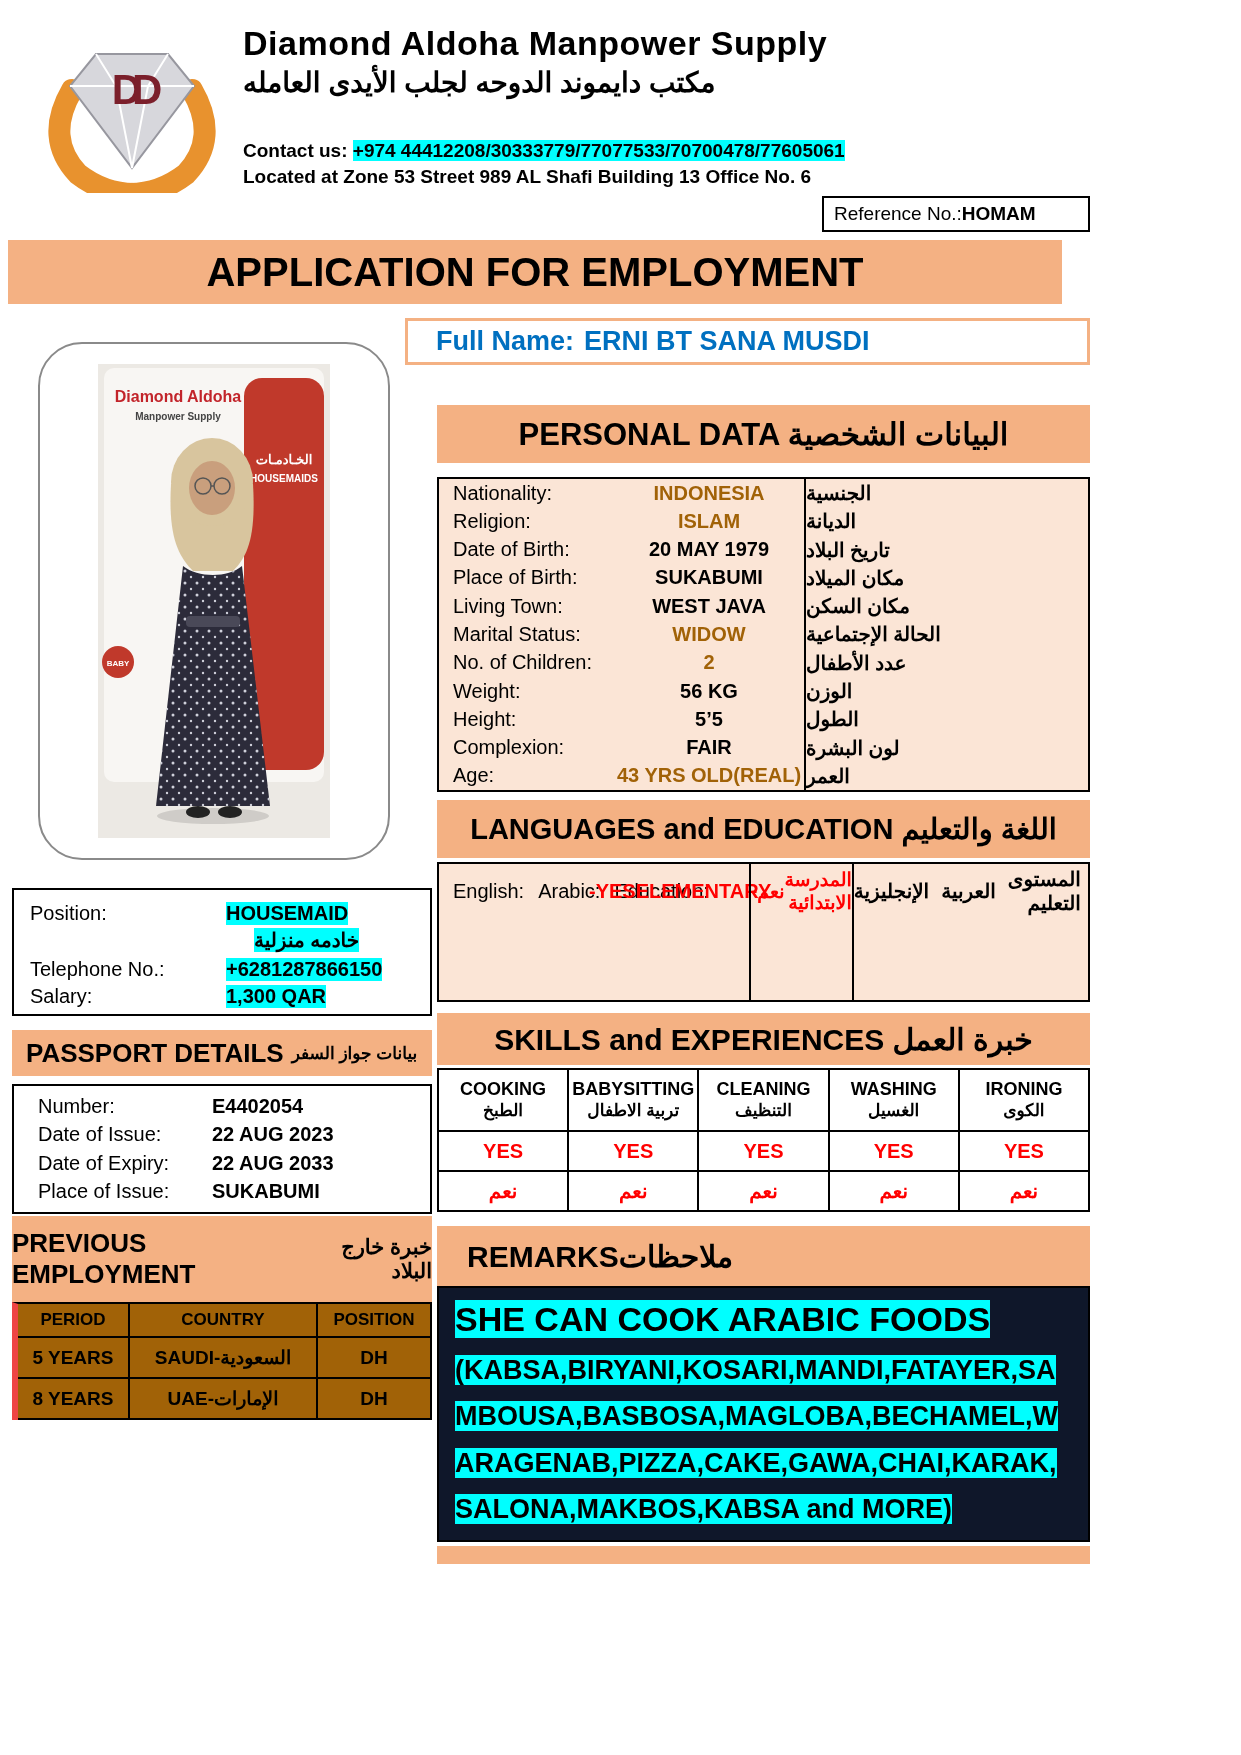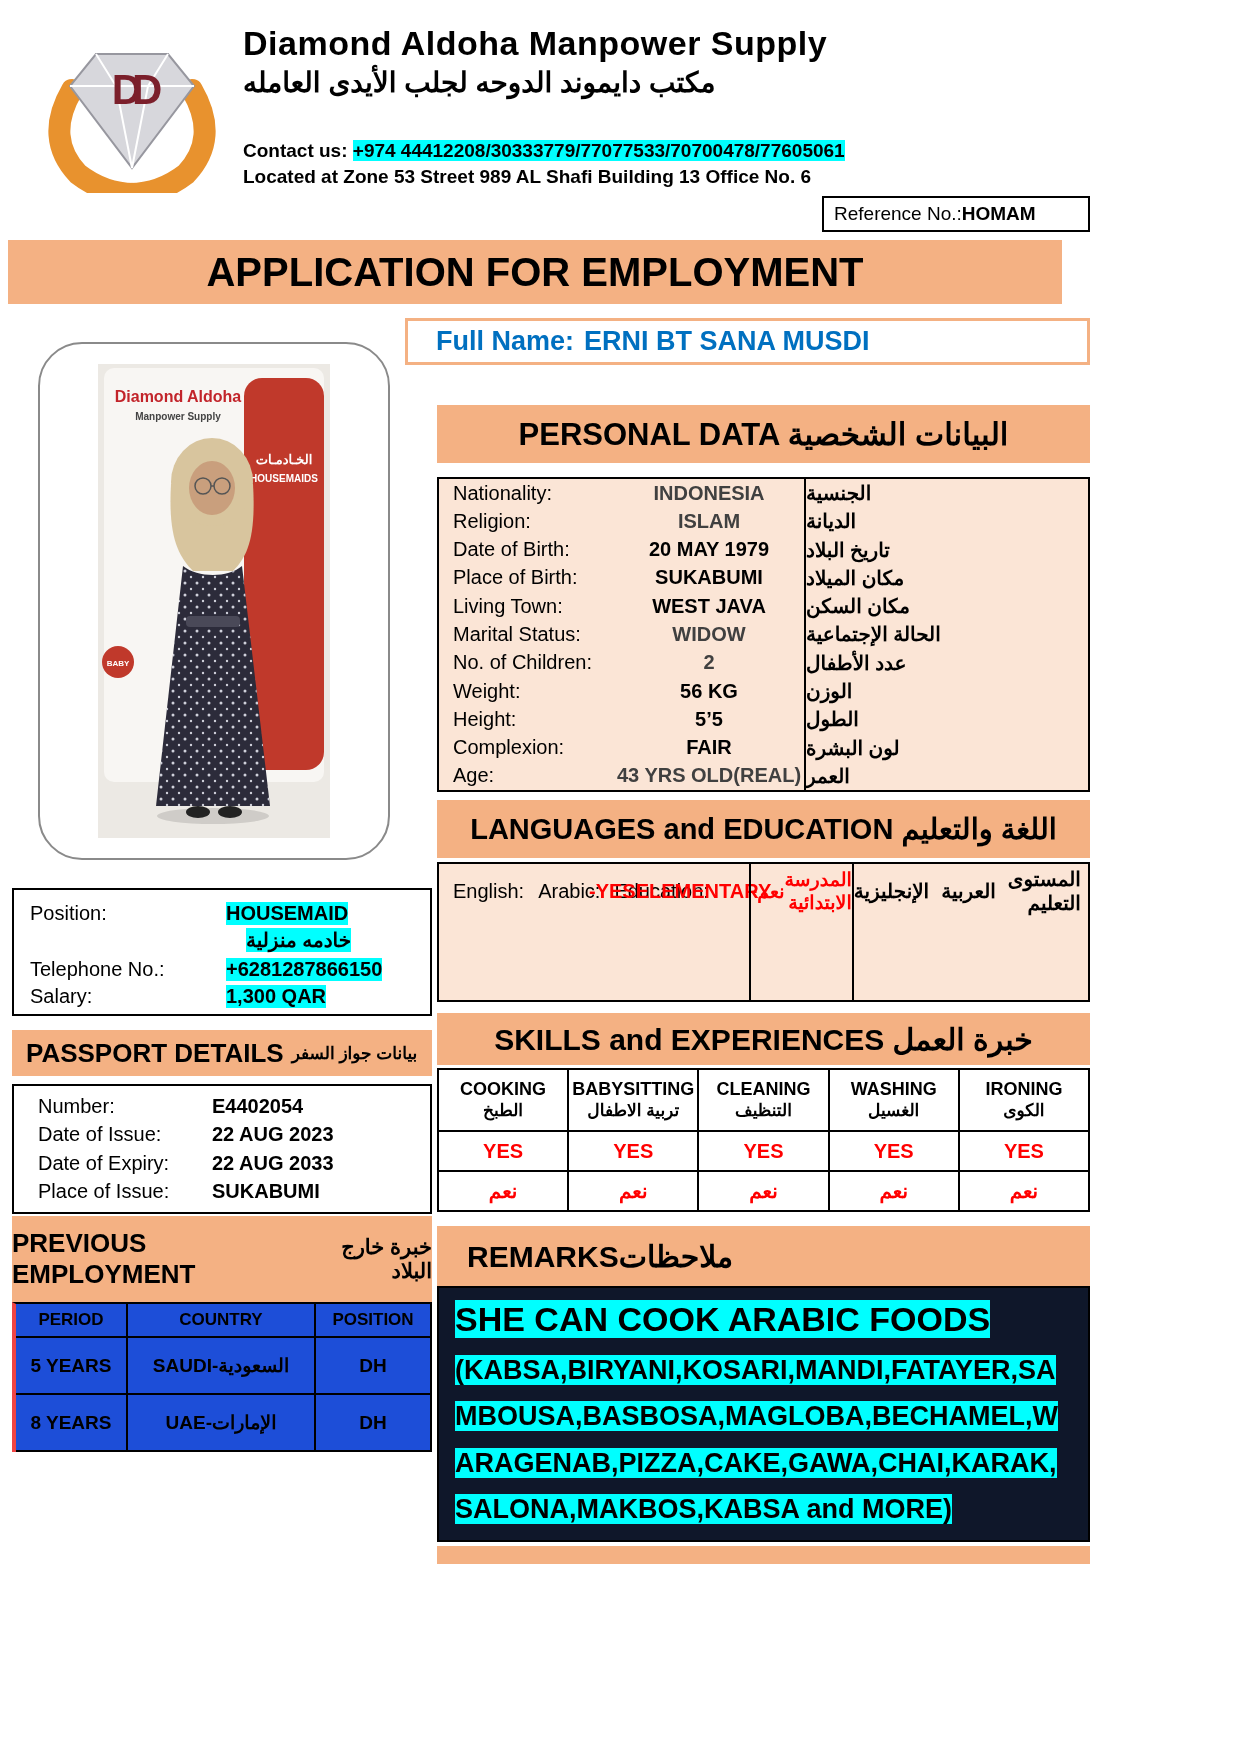--- a/index.html
+++ b/index.html
@@ -44,21 +44,21 @@
   .hdr-prev .l1 { font-size: 26px; } .hdr-prev .l2 { font-size: 21px; }
 
   
   .pd-table { left: 437px; top: 477px; width: 653px; height: 315px; background: #FBE5D6;
               border: 2px solid #000; display: grid; grid-template-rows: repeat(11, 1fr); }
   .pd-row { display: flex; align-items: stretch; }
   .pd-label { width: 175px; padding-left: 14px; font-size: 20px; display:flex; align-items:center; }
   .pd-value { width: 190px; font-size: 20px; font-weight: bold; display:flex; align-items:center; justify-content:center; text-align:center; }
   .pd-ar { flex: 1; border-left: 2px solid #000; font-size: 20px; font-weight: bold;
            display: flex; align-items: center; justify-content: flex-end; padding-right: 12px; }
-  .red { color: #404040; }
+  .red { color: #a16207; }
 
   
   .lang-table { left: 437px; top: 862px; width: 653px; height: 140px; background: #FBE5D6;
                 border: 2px solid #000; display: flex; }
   .lang-col { display: flex; flex-direction: row; padding-top: 10px; }
   .lang-col > div { height: 34px; display: flex; align-items: center; }
   .lc-labels { width: 150px; } .lc-labels > div { padding-left: 14px; font-size: 20px; }
   .lc-val-en { width: 160px; } .lc-val-en > div { justify-content: center; width:100%; font-size: 20px; font-weight: bold; color:#FF0000; }
   .lc-val-ar { width: 160px; border-left: 2px solid #000; }
   .lc-val-ar > div { justify-content: center; width:100%; font-size: 19px; font-weight: bold; color:#FF0000; }
@@ -82,23 +82,23 @@
   .skills-table { left: 437px; top: 1068px; width: 653px; height: 144px; background: #fff;
                   display: grid; grid-template-columns: repeat(5, 1fr); grid-template-rows: 62px 40px auto;
                   border-top: 2px solid #000; border-left: 2px solid #000; }
   .skills-table > div { border-right: 2px solid #000; border-bottom: 2px solid #000;
                         display: flex; align-items: center; justify-content: center; text-align: center; }
   .sk-h { flex-direction: column; font-weight: bold; }
   .sk-h .en { font-size: 18px; } .sk-h .ar { font-size: 17px; }
   .sk-val { color: #FF0000; font-weight: bold; font-size: 20px; }
 
   
-  .prev-table { left: 12px; top: 1302px; width: 420px; height: 150px; background: #1d4ed8;
+  .prev-table { left: 12px; top: 1302px; width: 420px; height: 118px; background: #a16207;
                 display: grid; grid-template-columns: 112px 188px 1fr; grid-template-rows: 34px 1fr 1fr;
-                border-top: 2px solid #000; border-left: 4px solid #ef4444; }
+                border-top: 2px solid #000; border-left: 6px solid #ef4444; }
   .prev-table > div { border-right: 2px solid #000; border-bottom: 2px solid #000;
                       display: flex; align-items: center; justify-content: center; font-weight: bold; }
   .prev-h { font-size: 17px; } .prev-c { font-size: 19px; }
 
   
   .remarks-box { left: 437px; top: 1286px; width: 653px; height: 256px; border: 2px solid #000;
                  background: #0f172a; padding: 12px 16px; overflow: hidden; }
   .remarks-head { font-size: 34px; font-weight: bold; margin-bottom: 8px; }
   .remarks-head span { background: #00FFFF; }
   .remarks-body { font-size: 27px; font-weight: bold; line-height: 1.72; word-break: break-all; }
@@ -254,21 +254,21 @@
       <div dir="rtl">العربية</div>
       <div dir="rtl">المستوى التعليم</div>
     </div>
   </div>
 
   <div class="abs position-box">
     <div class="pos-row" style="top:12px;">
       <span class="lbl">Position:</span>
       <span class="val hl">HOUSEMAID</span>
     </div>
-    <div class="pos-row" style="top:38px; left:204px;padding-left:28px;">
+    <div class="pos-row" style="top:38px; left:212px;padding-left:28px;">
       <span class="val hl" dir="rtl">خادمه منزلية</span>
     </div>
     <div class="pos-row" style="top:68px;">
       <span class="lbl">Telephone No.:</span>
       <span class="val hl">+6281287866150</span>
     </div>
     <div class="pos-row" style="top:95px;">
       <span class="lbl">Salary:</span>
       <span class="val hl">1,300 QAR</span>
     </div>

